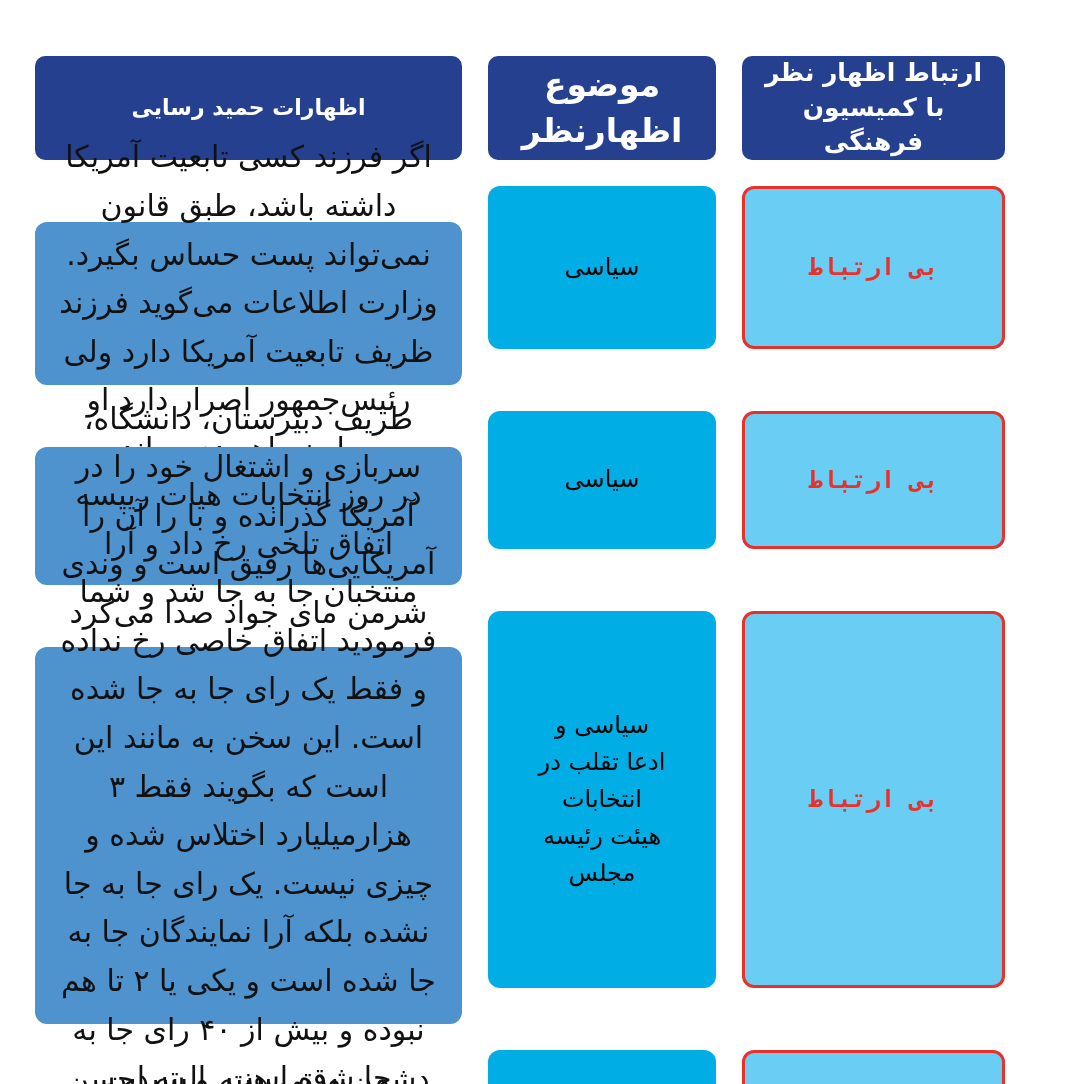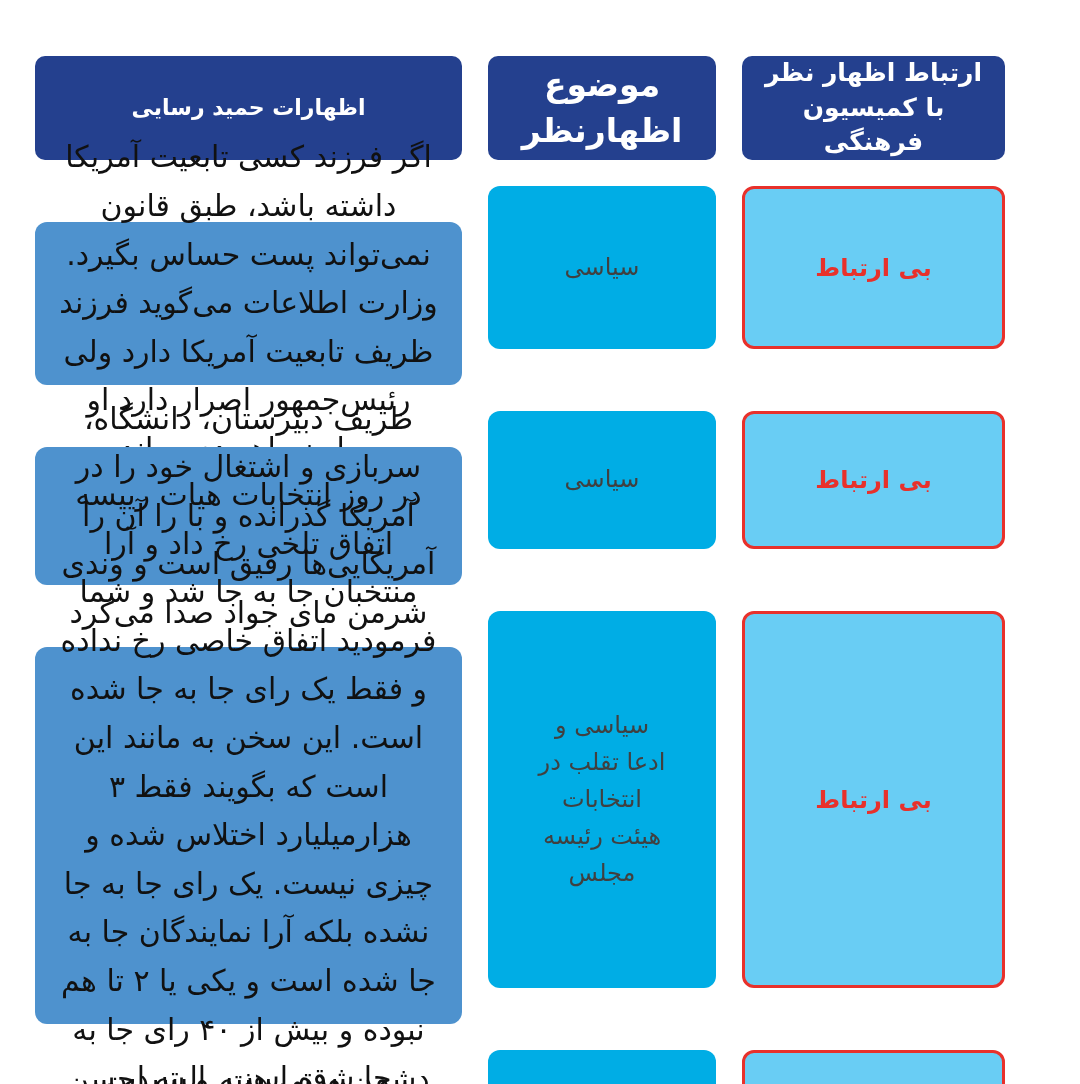--- a/index.html
+++ b/index.html
@@ -60,27 +60,28 @@
     border-radius: 12px;
     color: #e8312b;
     font-size: 24px;
     font-weight: bold;
     display: flex;
     align-items: center;
     justify-content: center;
     text-align: center;
     box-sizing: border-box;
     padding: 24px 10px;
+    font-family: Liberation Mono, monospace;
   }
 
   
   .cell-topic {
     background: #00ade5;
     border-radius: 12px;
-    color: #404040;
+    color: #000000;
     font-size: 24px;
     display: flex;
     align-items: center;
     justify-content: center;
     text-align: center;
     line-height: 1.55;
     box-sizing: border-box;
     padding: 8px 12px;
     white-space: pre-line;
   }

